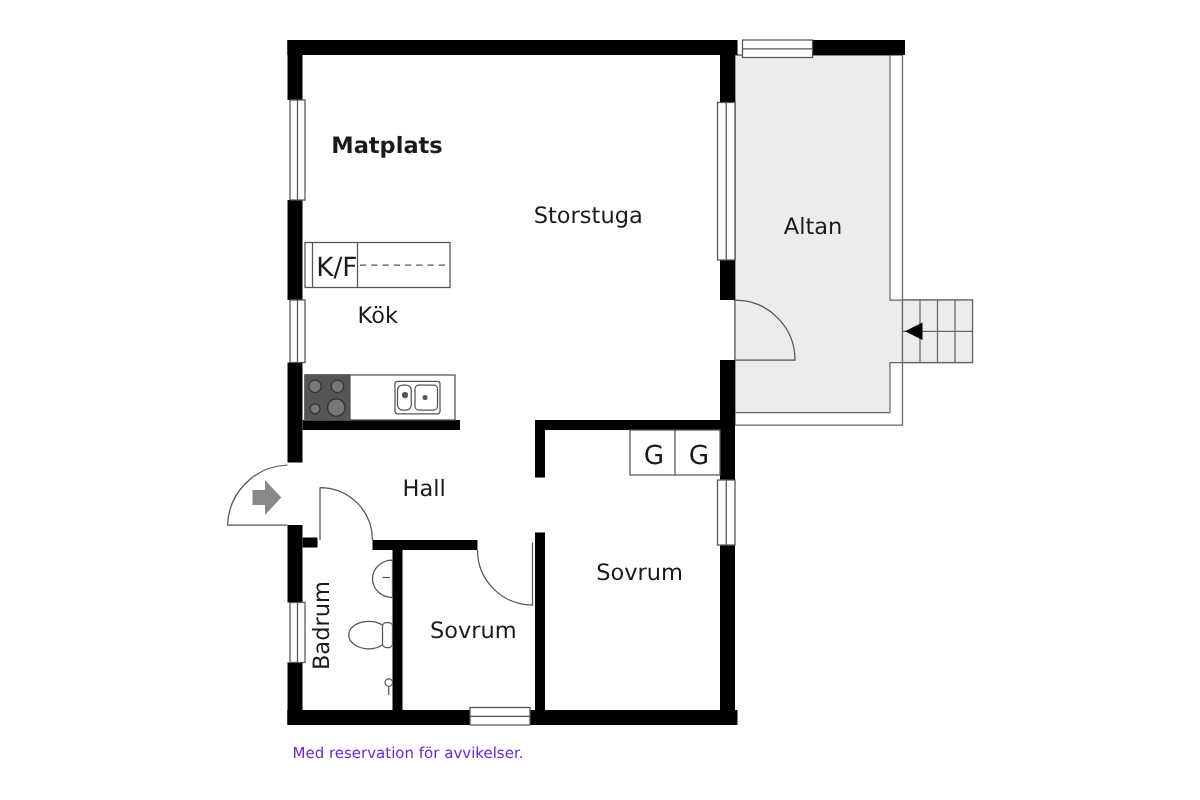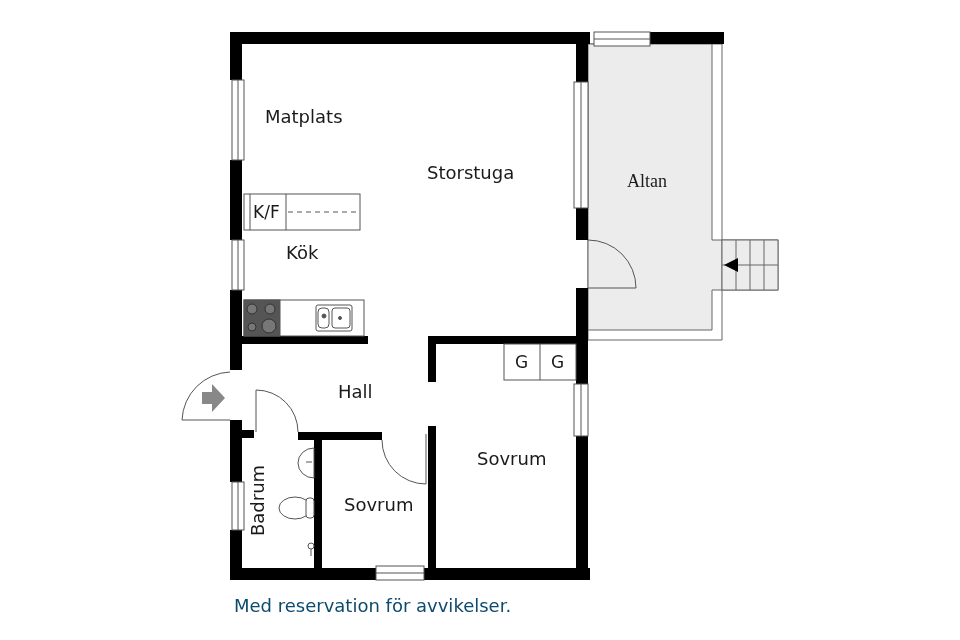--- a/index.html
+++ b/index.html
@@ -1,20 +1,20 @@
 <!DOCTYPE html>
 <html><head>
 <meta charset="utf-8">
 <style>
   html, body { margin: 0; padding: 0; background: #ffffff; }
   body { width: 960px; height: 640px; position: relative; overflow: hidden; font-family: "DejaVu Sans", sans-serif; }
   svg { position: absolute; left: 0; top: 0; }
   .lbl { position: absolute; font-family: "DejaVu Sans", sans-serif; font-size: 18px; color: #1a1a1a; white-space: nowrap; }
-  .small { font-size: 17px; }
-  .note { position: absolute; font-family: "DejaVu Sans", sans-serif; font-size: 18px; color: #0c4a6e; left: 234px; top: 595px; white-space: nowrap; }
+  .small { font-size: 21px; }
+  .note { position: absolute; font-family: "DejaVu Sans", sans-serif; font-size: 12px; color: #6d28d9; left: 234px; top: 595px; white-space: nowrap; }
 </style>
 </head>
 <body>
 
 <svg width="960" height="640" viewBox="0 0 960 640">
 
   <g>
     <path d="M588 44 L722 44 L722 240 L778 240 L778 290 L722 290 L722 340 L588 340 Z" fill="#ffffff" stroke="#666" stroke-width="1"></path>
     <path d="M588 44 L712 44 L712 240 L722 240 L722 290 L712 290 L712 330 L588 330 Z" fill="#ececec" stroke="#666" stroke-width="1"></path>
   </g>
@@ -118,25 +118,25 @@
   <g fill="#fff" stroke="#555" stroke-width="1">
     <ellipse cx="295" cy="508" rx="16" ry="11"></ellipse>
     <rect x="306" y="498" width="8" height="20" rx="3"></rect>
   </g>
   <g fill="none" stroke="#555" stroke-width="1">
     <circle cx="311" cy="546" r="3"></circle>
     <line x1="311" y1="549" x2="311" y2="556"></line>
   </g>
 </svg>
 
-<div class="lbl" style="left:265px; top:106px;">Matplats</div>
+<div class="lbl" style="left:265px; top:106px;font-weight:bold;">Matplats</div>
 <div class="lbl" style="left:427px; top:162px;">Storstuga</div>
-<div class="lbl" style="left:627px; top:171px;font-family:Liberation Serif, serif;">Altan</div>
+<div class="lbl" style="left:627px; top:171px;">Altan</div>
 <div class="lbl" style="left:286px; top:242px;">Kök</div>
-<div class="lbl" style="left:338px; top:381px;">Hall</div>
+<div class="lbl" style="left:322px; top:381px;">Hall</div>
 <div class="lbl" style="left:344px; top:494px;">Sovrum</div>
 <div class="lbl" style="left:477px; top:448px;">Sovrum</div>
 <div class="lbl" style="left:222px; top:490px; transform: rotate(-90deg); transform-origin: center;">Badrum</div>
 
 <div class="lbl small" style="left:253px; top:202px;">K/F</div>
 <div class="lbl small" style="left:515px; top:352px;">G</div>
 <div class="lbl small" style="left:551px; top:352px;">G</div>
 
 <div class="note">Med reservation för avvikelser.</div>
 

